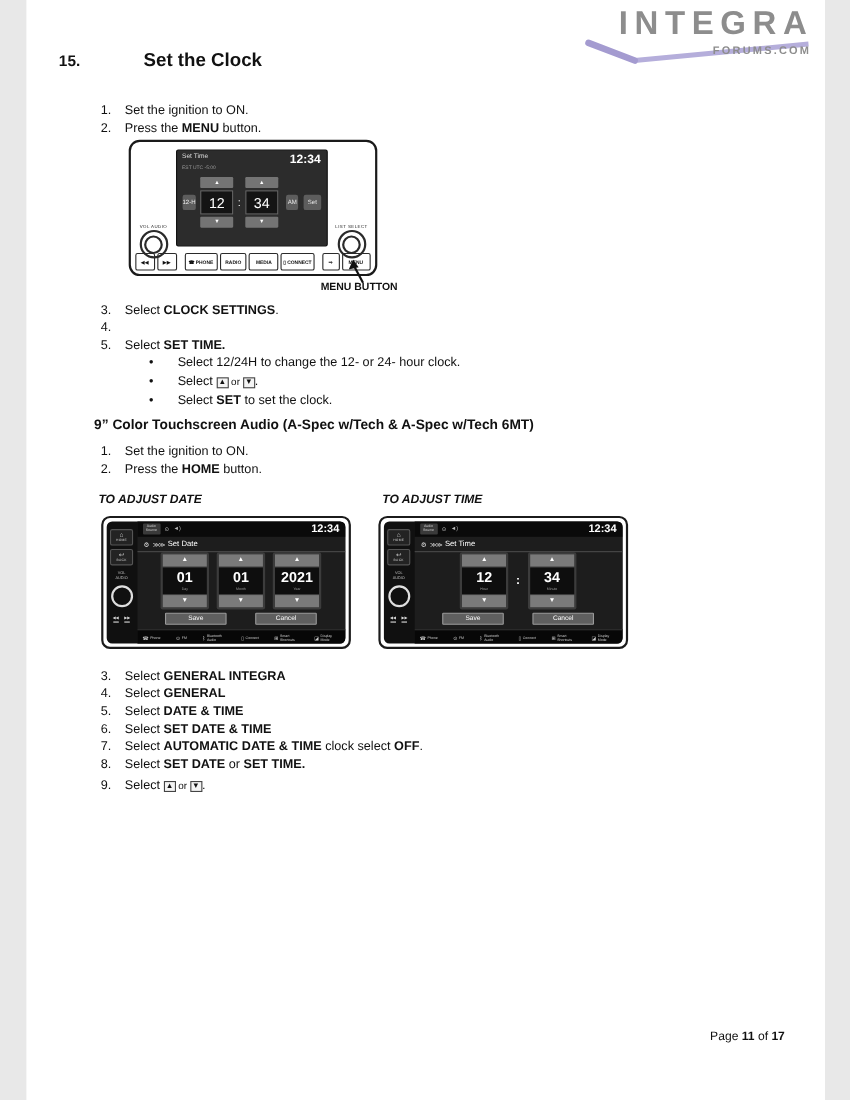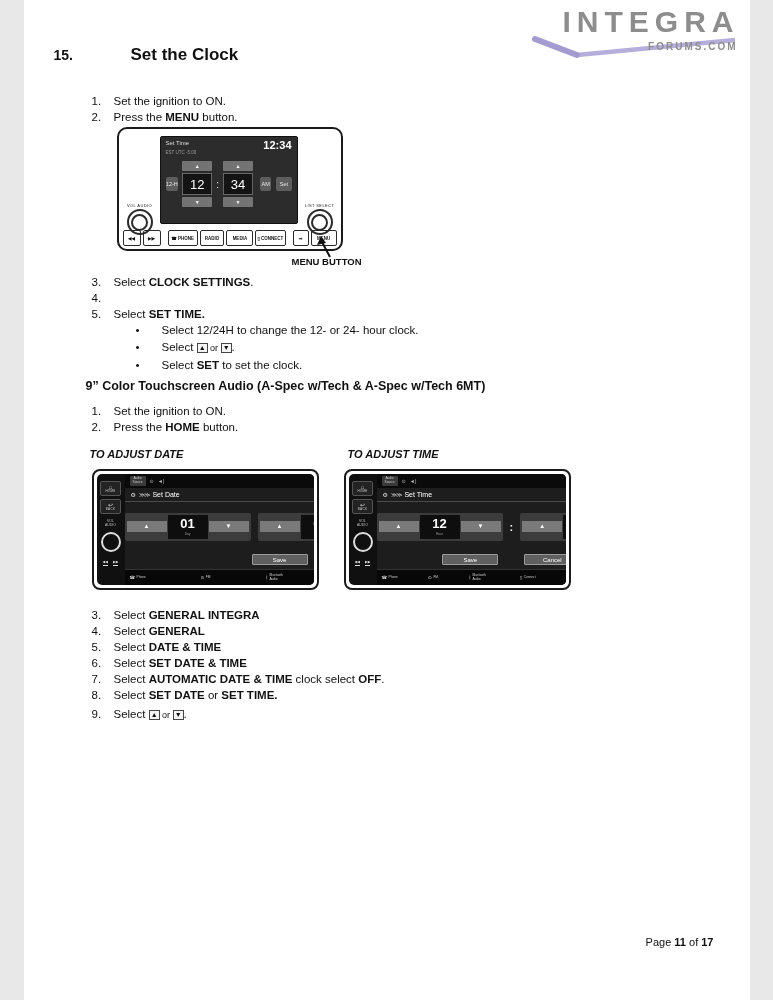--- a/index.html
+++ b/index.html
@@ -69,21 +69,21 @@
   .r9-screen{flex:1;display:flex;flex-direction:column;background:#1d1d1d;}
   .r9-status{height:14px;background:#0a0a0a;display:flex;align-items:center;padding:0 5px;gap:4px;flex:none;}
   .r9-source{background:#3a3a3a;color:#ccc;font-size:3.2px;line-height:1.15;text-align:center;padding:1px 3px;border-radius:1px;}
   .r9-sicon{color:#bbb;font-size:5px;}
   .r9-clock{margin-left:auto;color:#fff;font-size:10px;font-weight:bold;}
   .r9-header{height:13px;display:flex;align-items:center;gap:3px;padding:0 6px;border-bottom:1px solid #4a4a4a;color:#ddd;flex:none;}
   .r9-gear{font-size:6px;}
   .r9-chev{font-size:6px;letter-spacing:-1px;}
   .r9-title{font-size:7px;color:#fff;}
   .r9-stepper{flex:1;display:flex;align-items:center;justify-content:center;gap:7px;}
-  .r9-col{display:flex;flex-direction:row;gap:1px;align-items:center;background:#3c3c3c;padding:2px;border-radius:2px;}
+  .r9-col{display:flex;flex-direction:column;gap:1px;align-items:center;background:#3c3c3c;padding:2px;border-radius:2px;}
   .r9-arrow{width:40px;height:11px;background:#7a7a7a;color:#fff;font-size:6px;line-height:11px;text-align:center;}
   .r9-valbox{width:40px;height:24px;background:#0e0e0e;text-align:center;}
   .r9-val{color:#fff;font-size:13px;line-height:17px;font-weight:bold;display:block;}
   .r9-collabel{color:#999;font-size:3.2px;line-height:4px;display:block;}
   .r9-colon{color:#fff;font-size:11px;font-weight:bold;}
   .r9-actions{display:flex;justify-content:center;gap:26px;padding:3px 0 4px;flex:none;}
   .r9-action{width:56px;height:11px;background:#5f5f5f;border:1px solid #9a9a9a;color:#fff;font-size:6px;line-height:11px;text-align:center;border-radius:1px;box-sizing:border-box;}
   .r9-dock{height:15px;background:#070707;border-top:1px solid #333;display:flex;align-items:center;justify-content:space-between;padding:0 5px;gap:2px;flex:none;}
   .r9-dock-item{display:flex;align-items:center;gap:1.5px;color:#ccc;}
   .r9-dock-item .ic{font-size:4.5px;}

